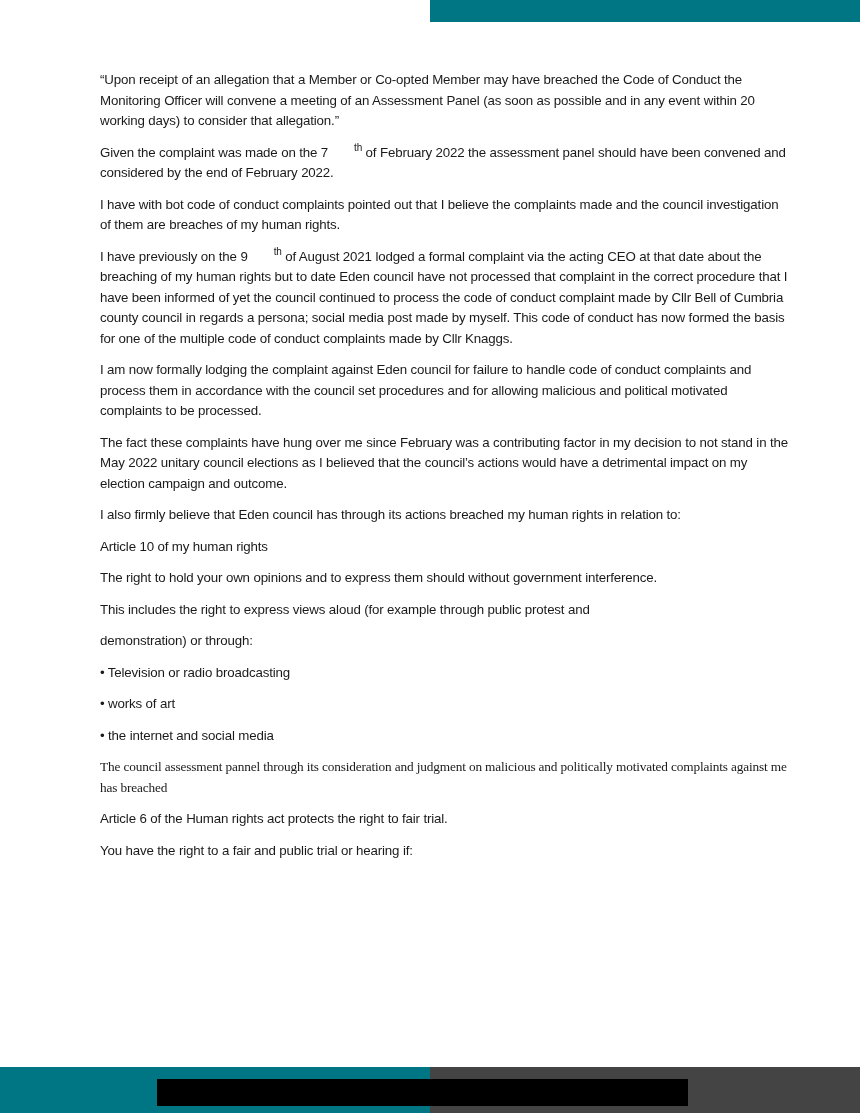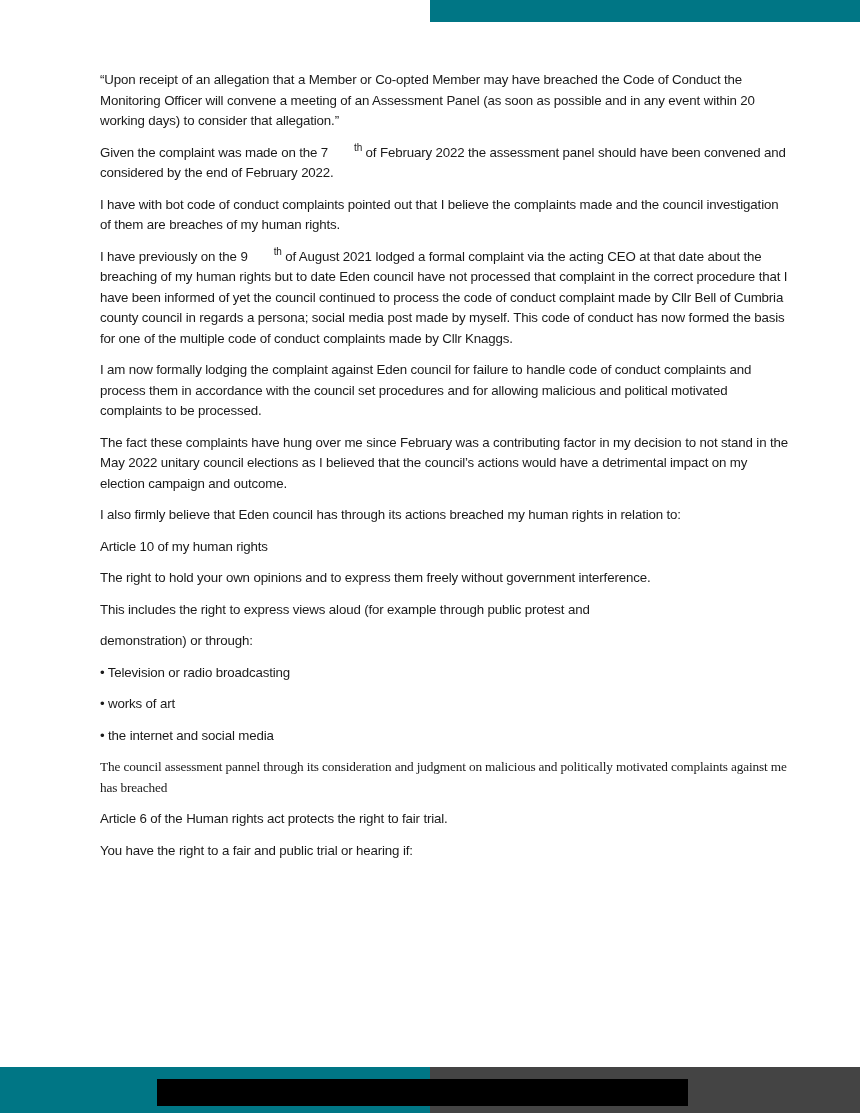--- a/index.html
+++ b/index.html
@@ -22,21 +22,21 @@
 
 <div class="content">
   <p>“Upon receipt of an allegation that a Member or Co-opted Member may have  breached the Code of Conduct the Monitoring Officer will convene a meeting  of an Assessment Panel (as soon as possible and in any event within 20 working days) to consider that allegation.”</p>
   <p><span>Given the complaint was made on the 7</span><sup>th</sup><span> of February 2022 the assessment panel should have been convened and considered by the end of February 2022.</span></p>
   <p>I have with bot code of conduct complaints pointed out that I believe the complaints made and the council investigation of them are breaches of my human rights.</p>
   <p><span>I have previously on the 9</span><sup>th</sup><span> of August 2021 lodged a formal complaint via the acting CEO at that date about the breaching of my human rights but to date Eden council have not processed that complaint in the correct procedure that I have been informed of yet the council continued to process the code of conduct complaint made by Cllr Bell of Cumbria county council in regards a persona; social media post made by myself. This code of conduct has now formed the basis for one of the multiple code of conduct complaints made by Cllr Knaggs.</span></p>
   <p>I am now formally lodging the complaint against Eden council for failure to handle code of conduct complaints and process them in accordance with the council set procedures and for allowing malicious and political motivated complaints to be processed.</p>
   <p>The fact these complaints have hung over me since February was a contributing factor in my decision to not stand in the May 2022 unitary council elections as I believed that the council’s actions would have a detrimental impact on my election campaign and outcome.</p>
   <p>I also firmly believe that Eden council has through its actions breached my human rights in relation to:</p>
   <p>Article 10 of my human rights</p>
-  <p>The right to hold your own opinions and to express them freely without government interference.</p>
+  <p>The right to hold your own opinions and to express them should without government interference.</p>
   <p>This includes the right to express views aloud (for example through public protest and</p>
   <p>demonstration) or through:</p>
   <p>• Television or radio broadcasting</p>
   <p>• works of art</p>
   <p>• the internet and social media</p>
   <p class="gap">The council assessment pannel through its consideration and judgment on malicious and politically motivated complaints against me has breached</p>
   <p>Article 6 of the Human rights act protects the right to fair trial.</p>
   <p>You have the right to a fair and public trial or hearing if:</p>
 </div>
 

